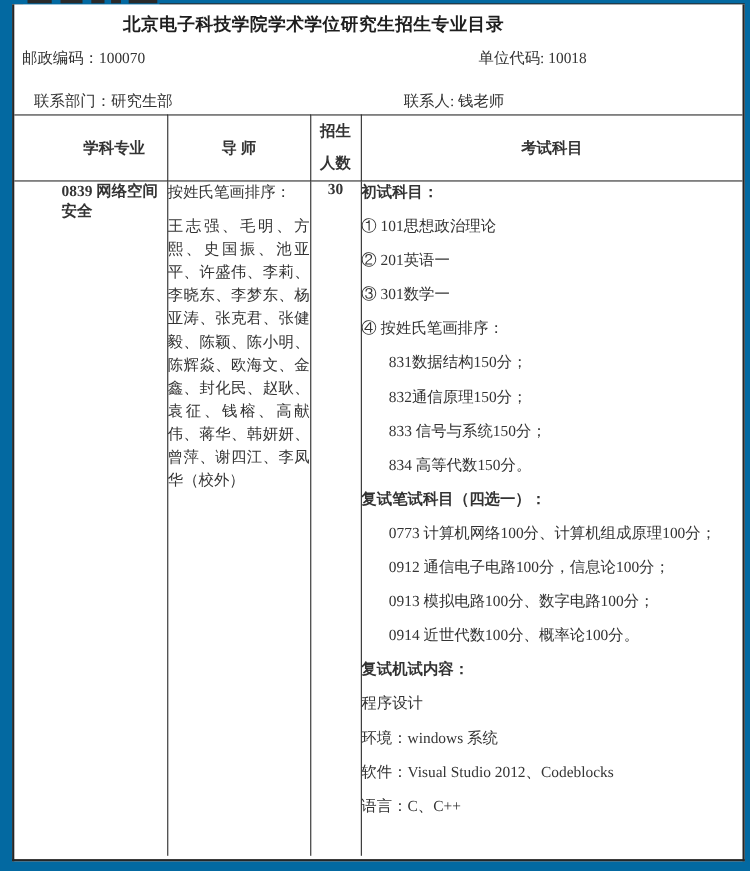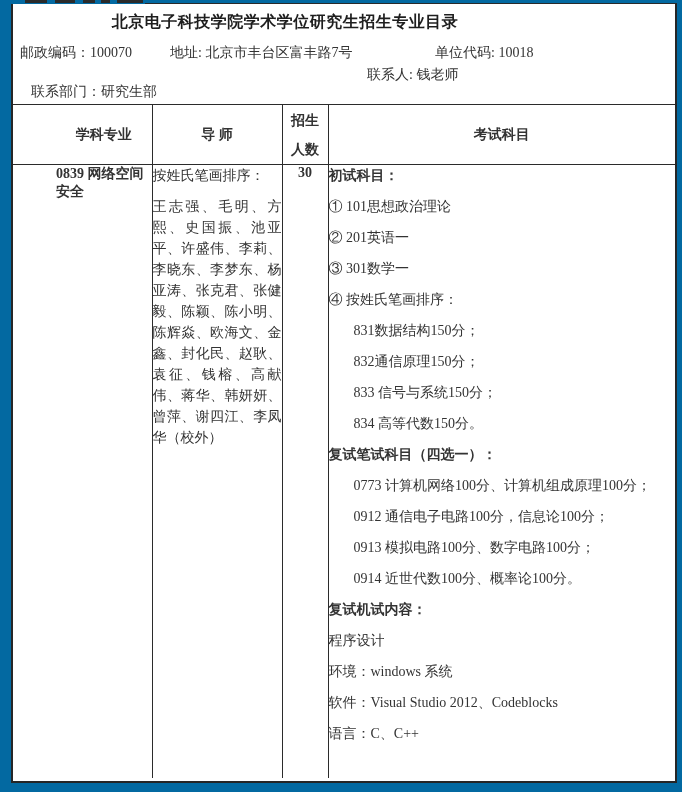--- a/index.html
+++ b/index.html
@@ -32,21 +32,21 @@
     text-align:center; padding-right:118px;
     font-size:16px; font-weight:bold; color:#1e1e1e;
     letter-spacing:0.5px;
   }
   .info-item { position:absolute; white-space:nowrap; }
   .pos-postal { left:7px;   top:40px; }
   .pos-addr   { left:157px; top:40px; }
   .pos-unit   { left:422px; top:40px; }
   .pos-dept   { left:18px;   top:79px; }
   .pos-phone  { left:167px; top:79px; }
-  .pos-person { left:354px; top:62px; }
+  .pos-person { left:354px; top:79px; }
 
   table.main { border-collapse:collapse; width:662px; table-layout:fixed; font-size:14px; color:#333; }
   table.main th, table.main td { border:1px solid #2b2b2b; padding:0; }
   table.main th:first-child, table.main td:first-child { border-left:none;padding-left:43px; }
   table.main th:last-child,  table.main td:last-child  { border-right:none; }
   table.main tr:last-child td { border-bottom:none; }
 
   th { height:60px; font-weight:bold; text-align:center; vertical-align:middle; font-size:14px; }
   .th-two-line { line-height:29px; }
 
@@ -72,21 +72,20 @@
   <div class="artifact dash4"></div>
   <div class="artifact dash5"></div>
   <div class="artifact tbstub"></div>
   <div class="artifact tbright"></div>
 
   <div class="doc">
 
     <div class="doc-header">
       <div class="doc-title">北京电子科技学院学术学位研究生招生专业目录</div>
       <span class="info-item pos-postal">邮政编码：100070</span>
-      <span class="info-item pos-addr">地址: 北京市丰台区富丰路7号</span>
       <span class="info-item pos-unit">单位代码: 10018</span>
       <span class="info-item pos-dept">联系部门：研究生部</span>
       <span class="info-item pos-person">联系人: 钱老师</span>
     </div>
 
     <table class="main">
       <colgroup>
         <col style="width:139px">
         <col style="width:130px">
         <col style="width:46px">

